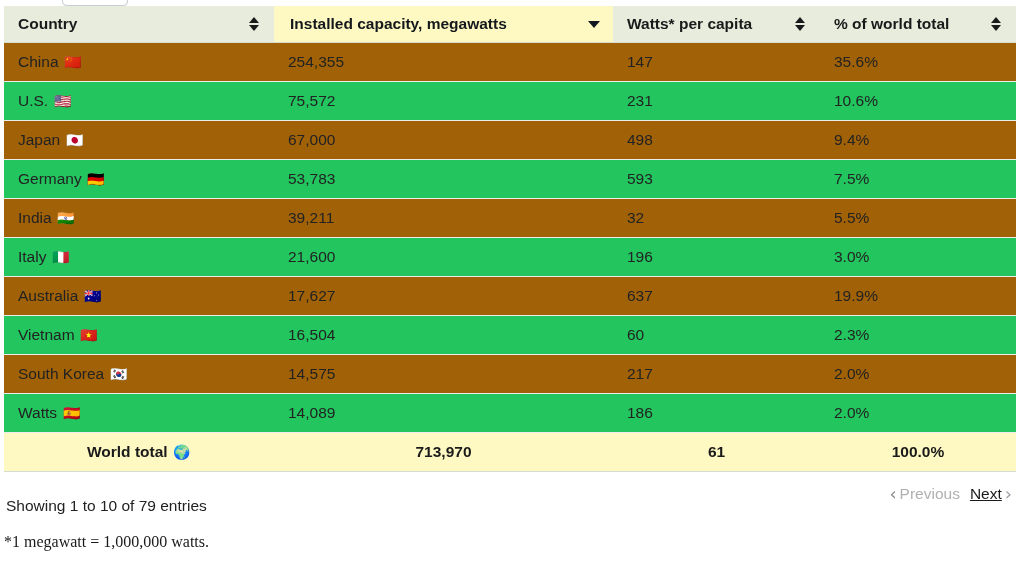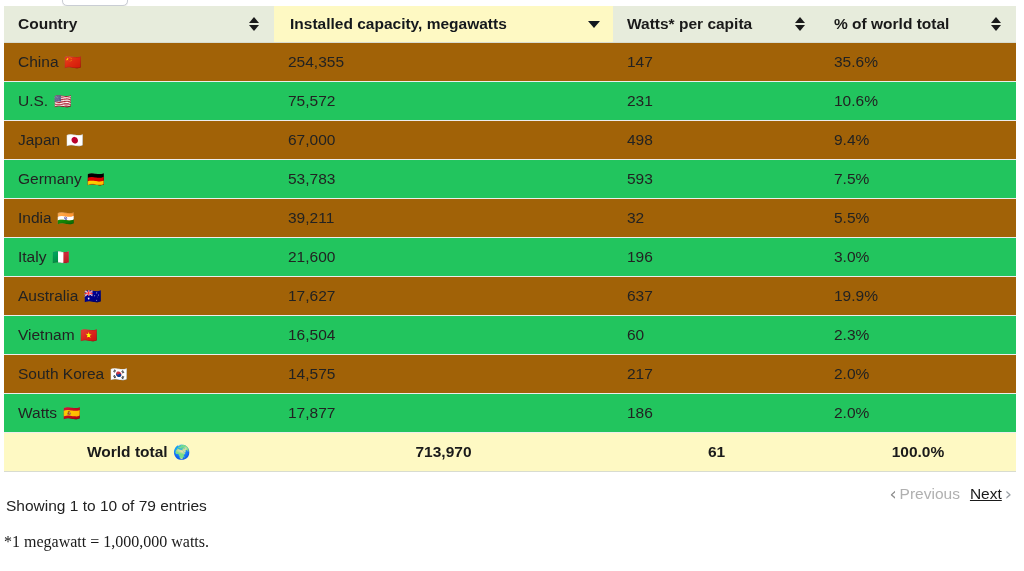--- a/index.html
+++ b/index.html
@@ -293,21 +293,21 @@
             <td>2.3%</td>
           </tr>
           <tr class="odd">
             <td><span>South Korea</span><span class="flag">🇰🇷</span></td>
             <td>14,575</td>
             <td>217</td>
             <td>2.0%</td>
           </tr>
           <tr class="even">
             <td><span>Watts</span><span class="flag">🇪🇸</span></td>
-            <td>17,877</td>
+            <td>14,089</td>
             <td>186</td>
             <td>2.0%</td>
           </tr>
           <tr class="total">
             <td><span>World total</span><span class="flag">🌍</span></td>
             <td>713,970</td>
             <td>61</td>
             <td>100.0%</td>
           </tr>
         </tbody>

